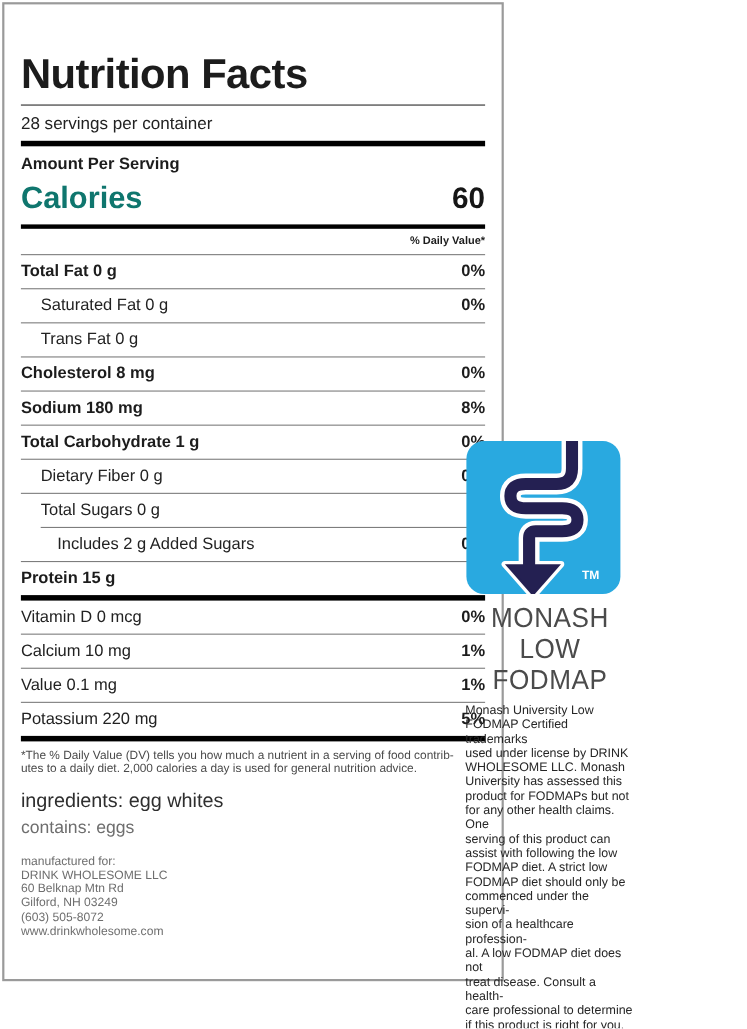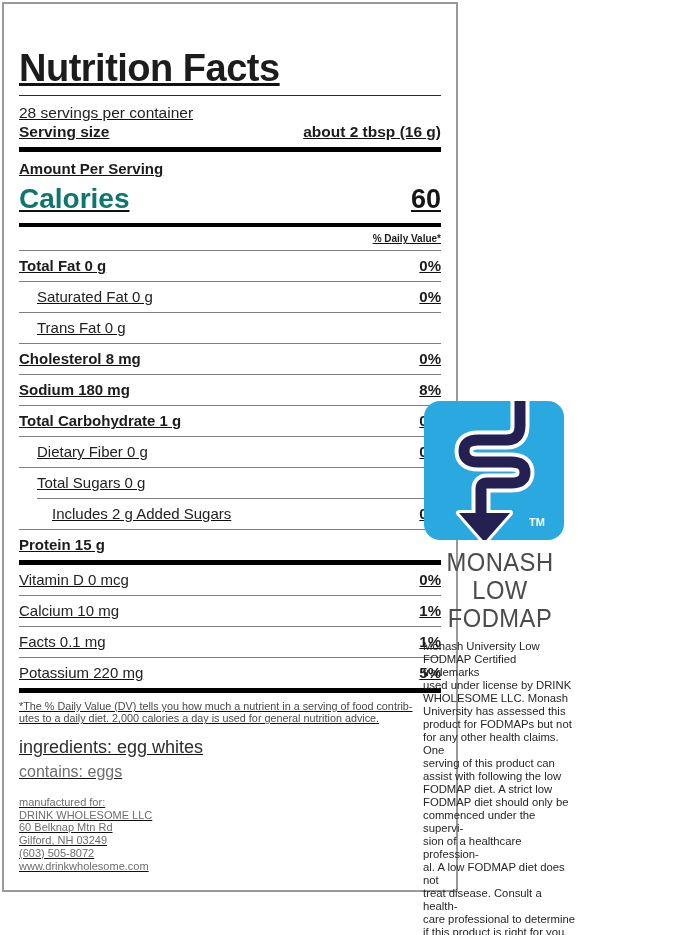--- a/index.html
+++ b/index.html
@@ -1,21 +1,21 @@
 <!DOCTYPE html>
 <html><head>
 <meta charset="utf-8">
 <style>
   html,body{margin:0;padding:0;background:#fff;}
   .page{position:relative;width:679px;height:935px;background:#fff;overflow:hidden;
         font-family:"Liberation Sans",sans-serif;color:#111;}
   
   .label-box{position:absolute;left:2px;top:2px;width:456px;height:890px;
              border:2px solid #9a9a9a;background:#fff;box-sizing:border-box;
-             padding:0 15px;text-decoration:underline;}
+             padding:0 15px;}
   .nf-title{margin-top:44px;font-size:38px;line-height:40px;font-weight:bold;
             letter-spacing:-0.5px;color:#1c1c1c;}
   .rule{height:0;border-top:1px solid #2a2a2a;margin-top:7px;}
   .hr{height:0;border-top:1px solid #7d7d7d;}
   .hr.inset{margin-left:18px;}
   .bar5{height:5px;background:#000;margin-top:6px;}
   .bar4{height:4px;background:#000;margin-top:3px;}
   .servings{margin-top:8px;font-size:15.5px;line-height:18px;color:#222;}
   .srv-row{display:flex;justify-content:space-between;font-size:15.5px;
            line-height:19px;font-weight:bold;color:#1c1c1c;}
@@ -51,24 +51,20 @@
 </head>
 <body>
 
 <div class="page">
 
   <div class="label-box">
     <div class="nf-title">Nutrition Facts</div>
     <div class="rule"></div>
 
     <div class="servings">28 servings per container</div>
-    <div class="srv-row">
-      <span>Serving size</span>
-      <span>about 2 tbsp (16 g)</span>
-    </div>
 
     <div class="bar5"></div>
 
     <div class="aps">Amount Per Serving</div>
     <div class="cal-row">
       <span class="cal-label">Calories</span>
       <span class="cal-value">60</span>
     </div>
 
     <div class="bar4"></div>
@@ -129,21 +125,21 @@
       <span class="nm">Vitamin D 0 mcg</span>
       <span class="dv">0%</span>
     </div>
     <div class="hr"></div>
     <div class="nrow">
       <span class="nm">Calcium 10 mg</span>
       <span class="dv">1%</span>
     </div>
     <div class="hr"></div>
     <div class="nrow">
-      <span class="nm">Facts 0.1 mg</span>
+      <span class="nm">Value 0.1 mg</span>
       <span class="dv">1%</span>
     </div>
     <div class="hr"></div>
     <div class="nrow">
       <span class="nm">Potassium 220 mg</span>
       <span class="dv">5%</span>
     </div>
     <div class="bar5" style="margin-top:0"></div>
 
     <div class="footnote">*The % Daily Value (DV) tells you how much a nutrient in a serving of food contrib-

